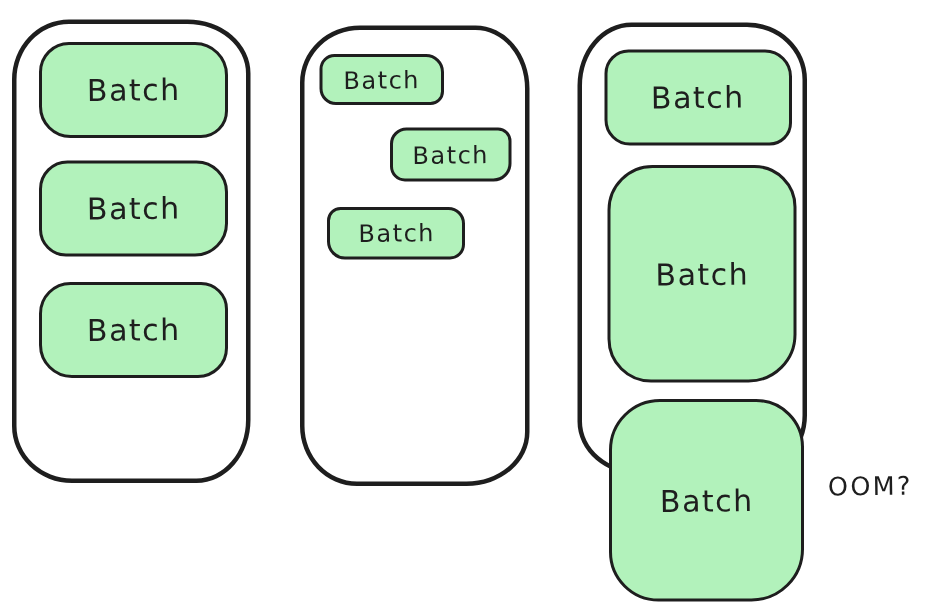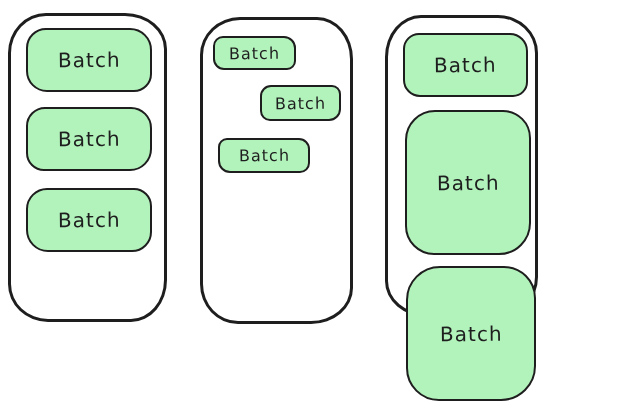--- a/index.html
+++ b/index.html
@@ -110,14 +110,15 @@
       <span class="batch-label text-lg">Batch</span>
     </div>
     <div class="batch b-r2">
       <span class="batch-label text-lg">Batch</span>
     </div>
     <div class="batch b-r3">
       <span class="batch-label text-lg">Batch</span>
     </div>
   </div>
 
+  <span class="oom">OOM?</span>
 
 </div>
 
 </body></html>

